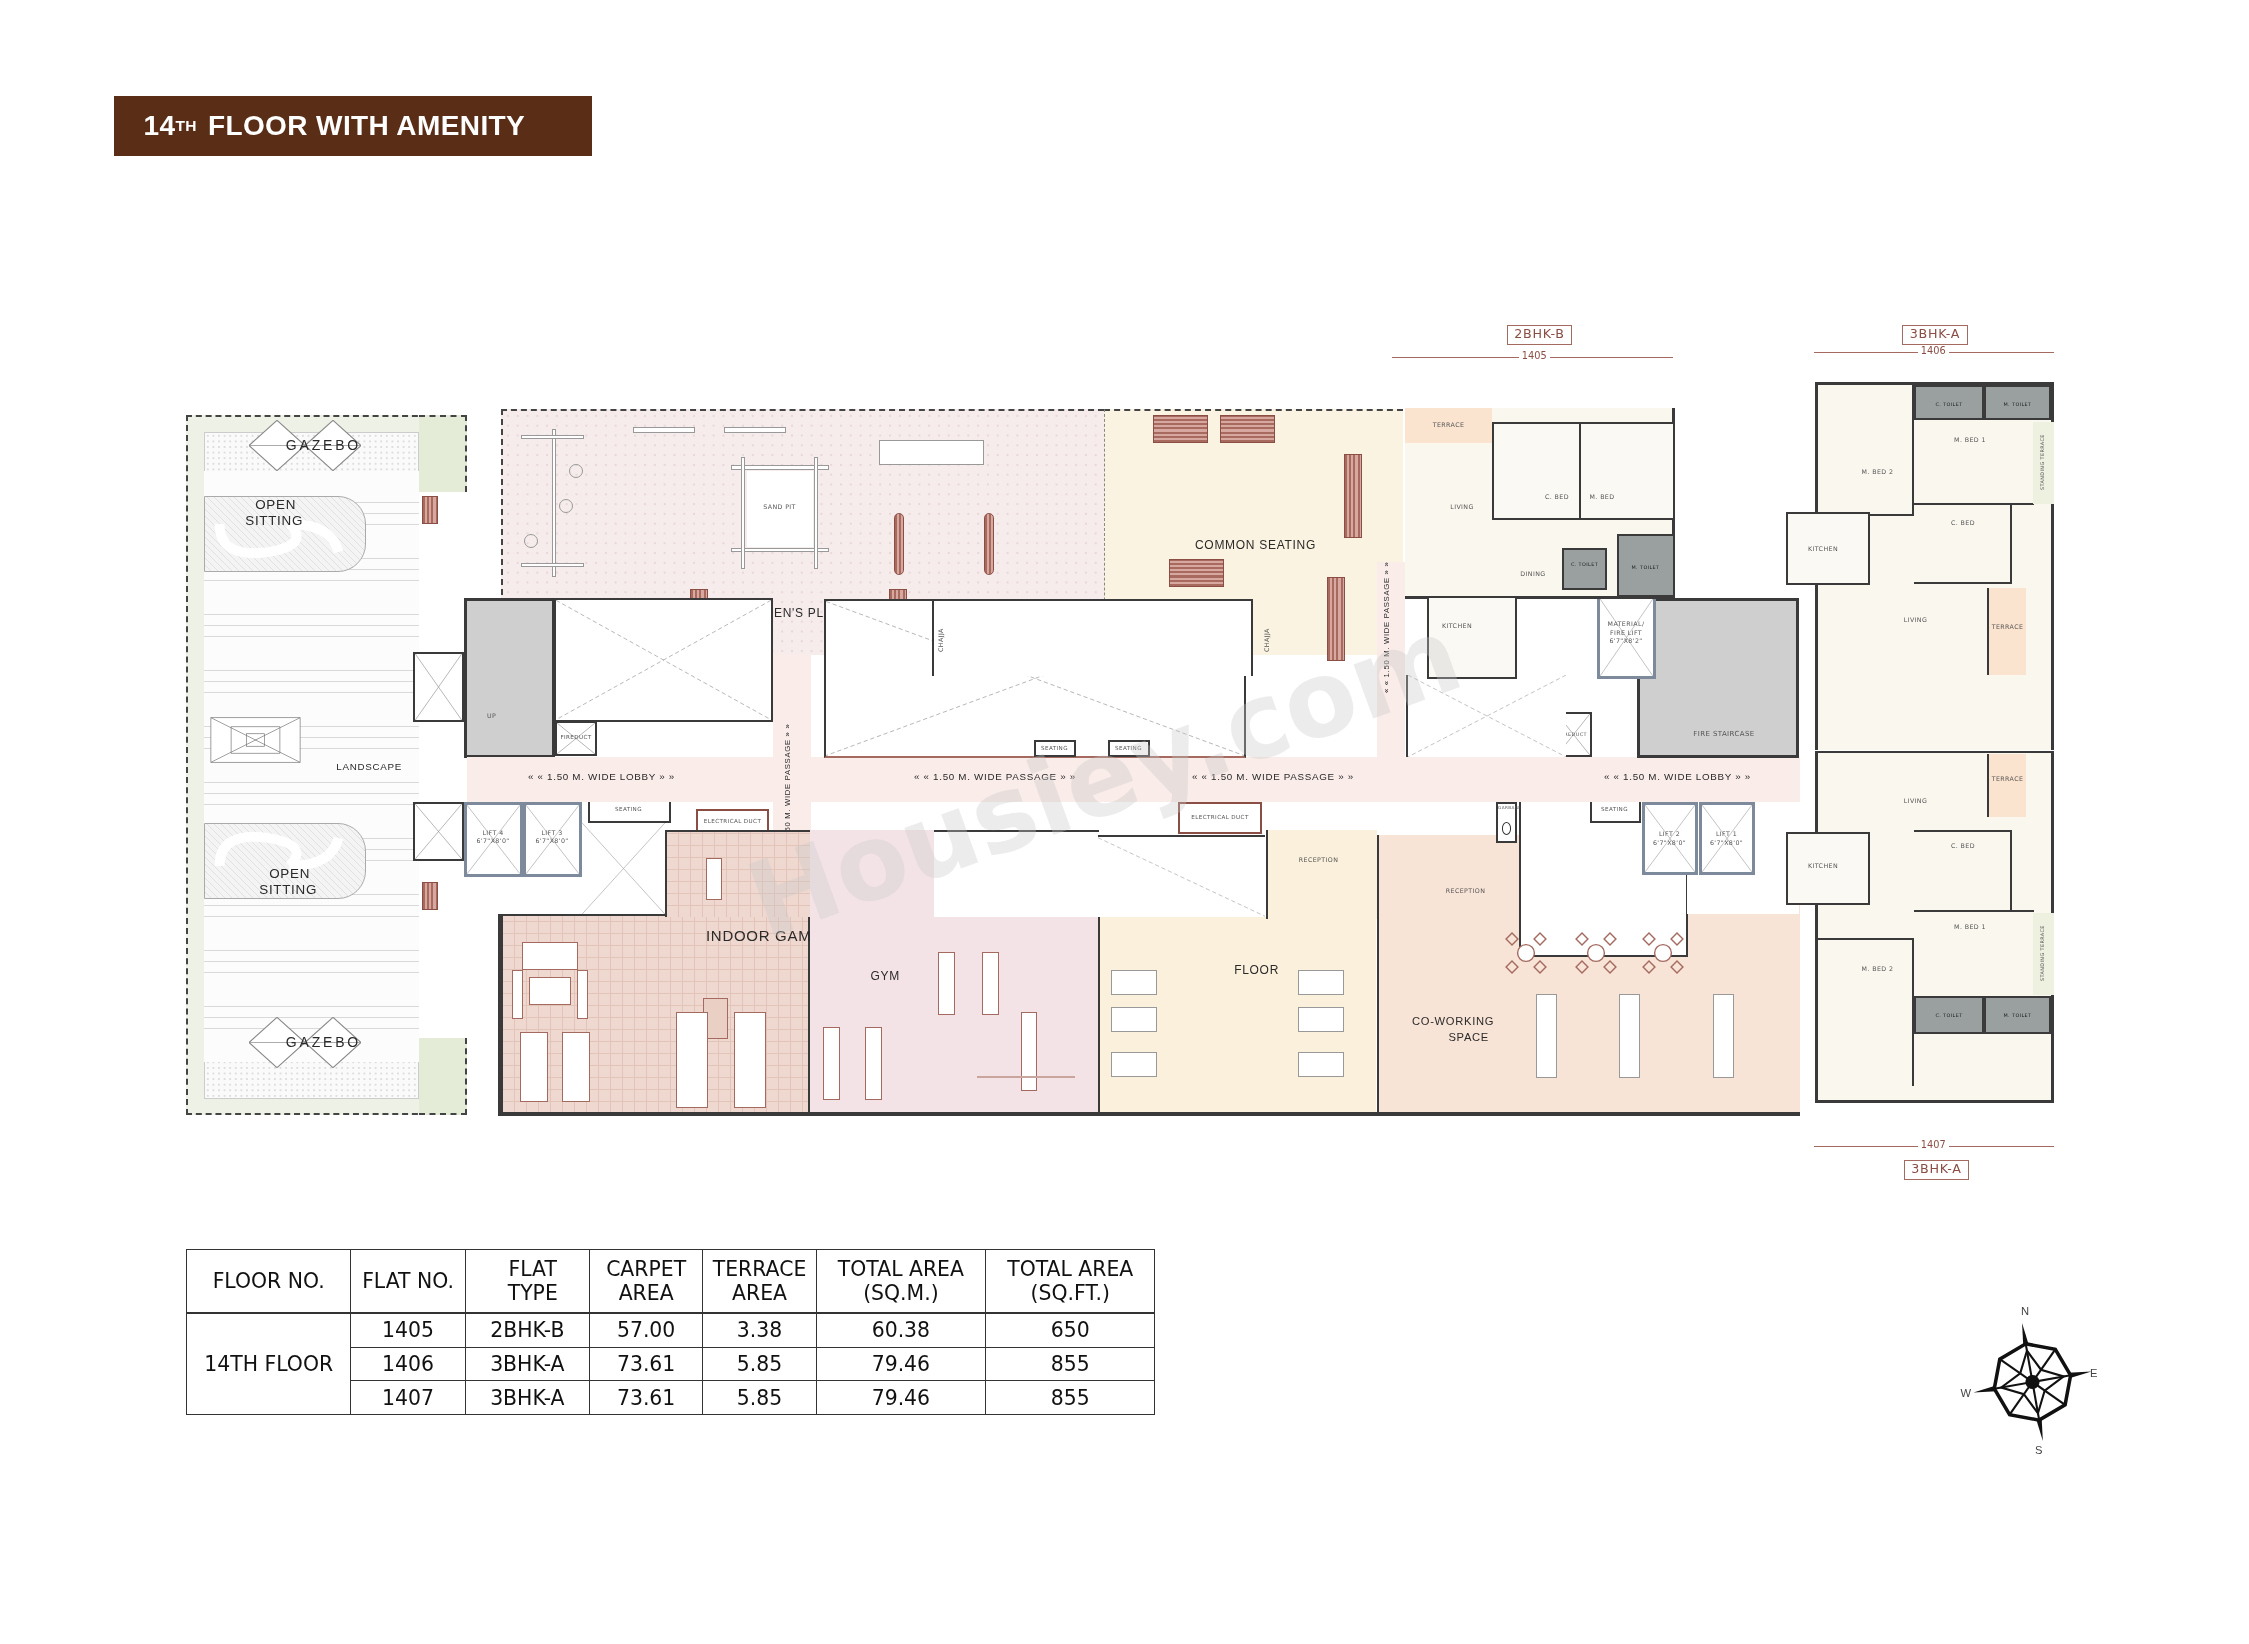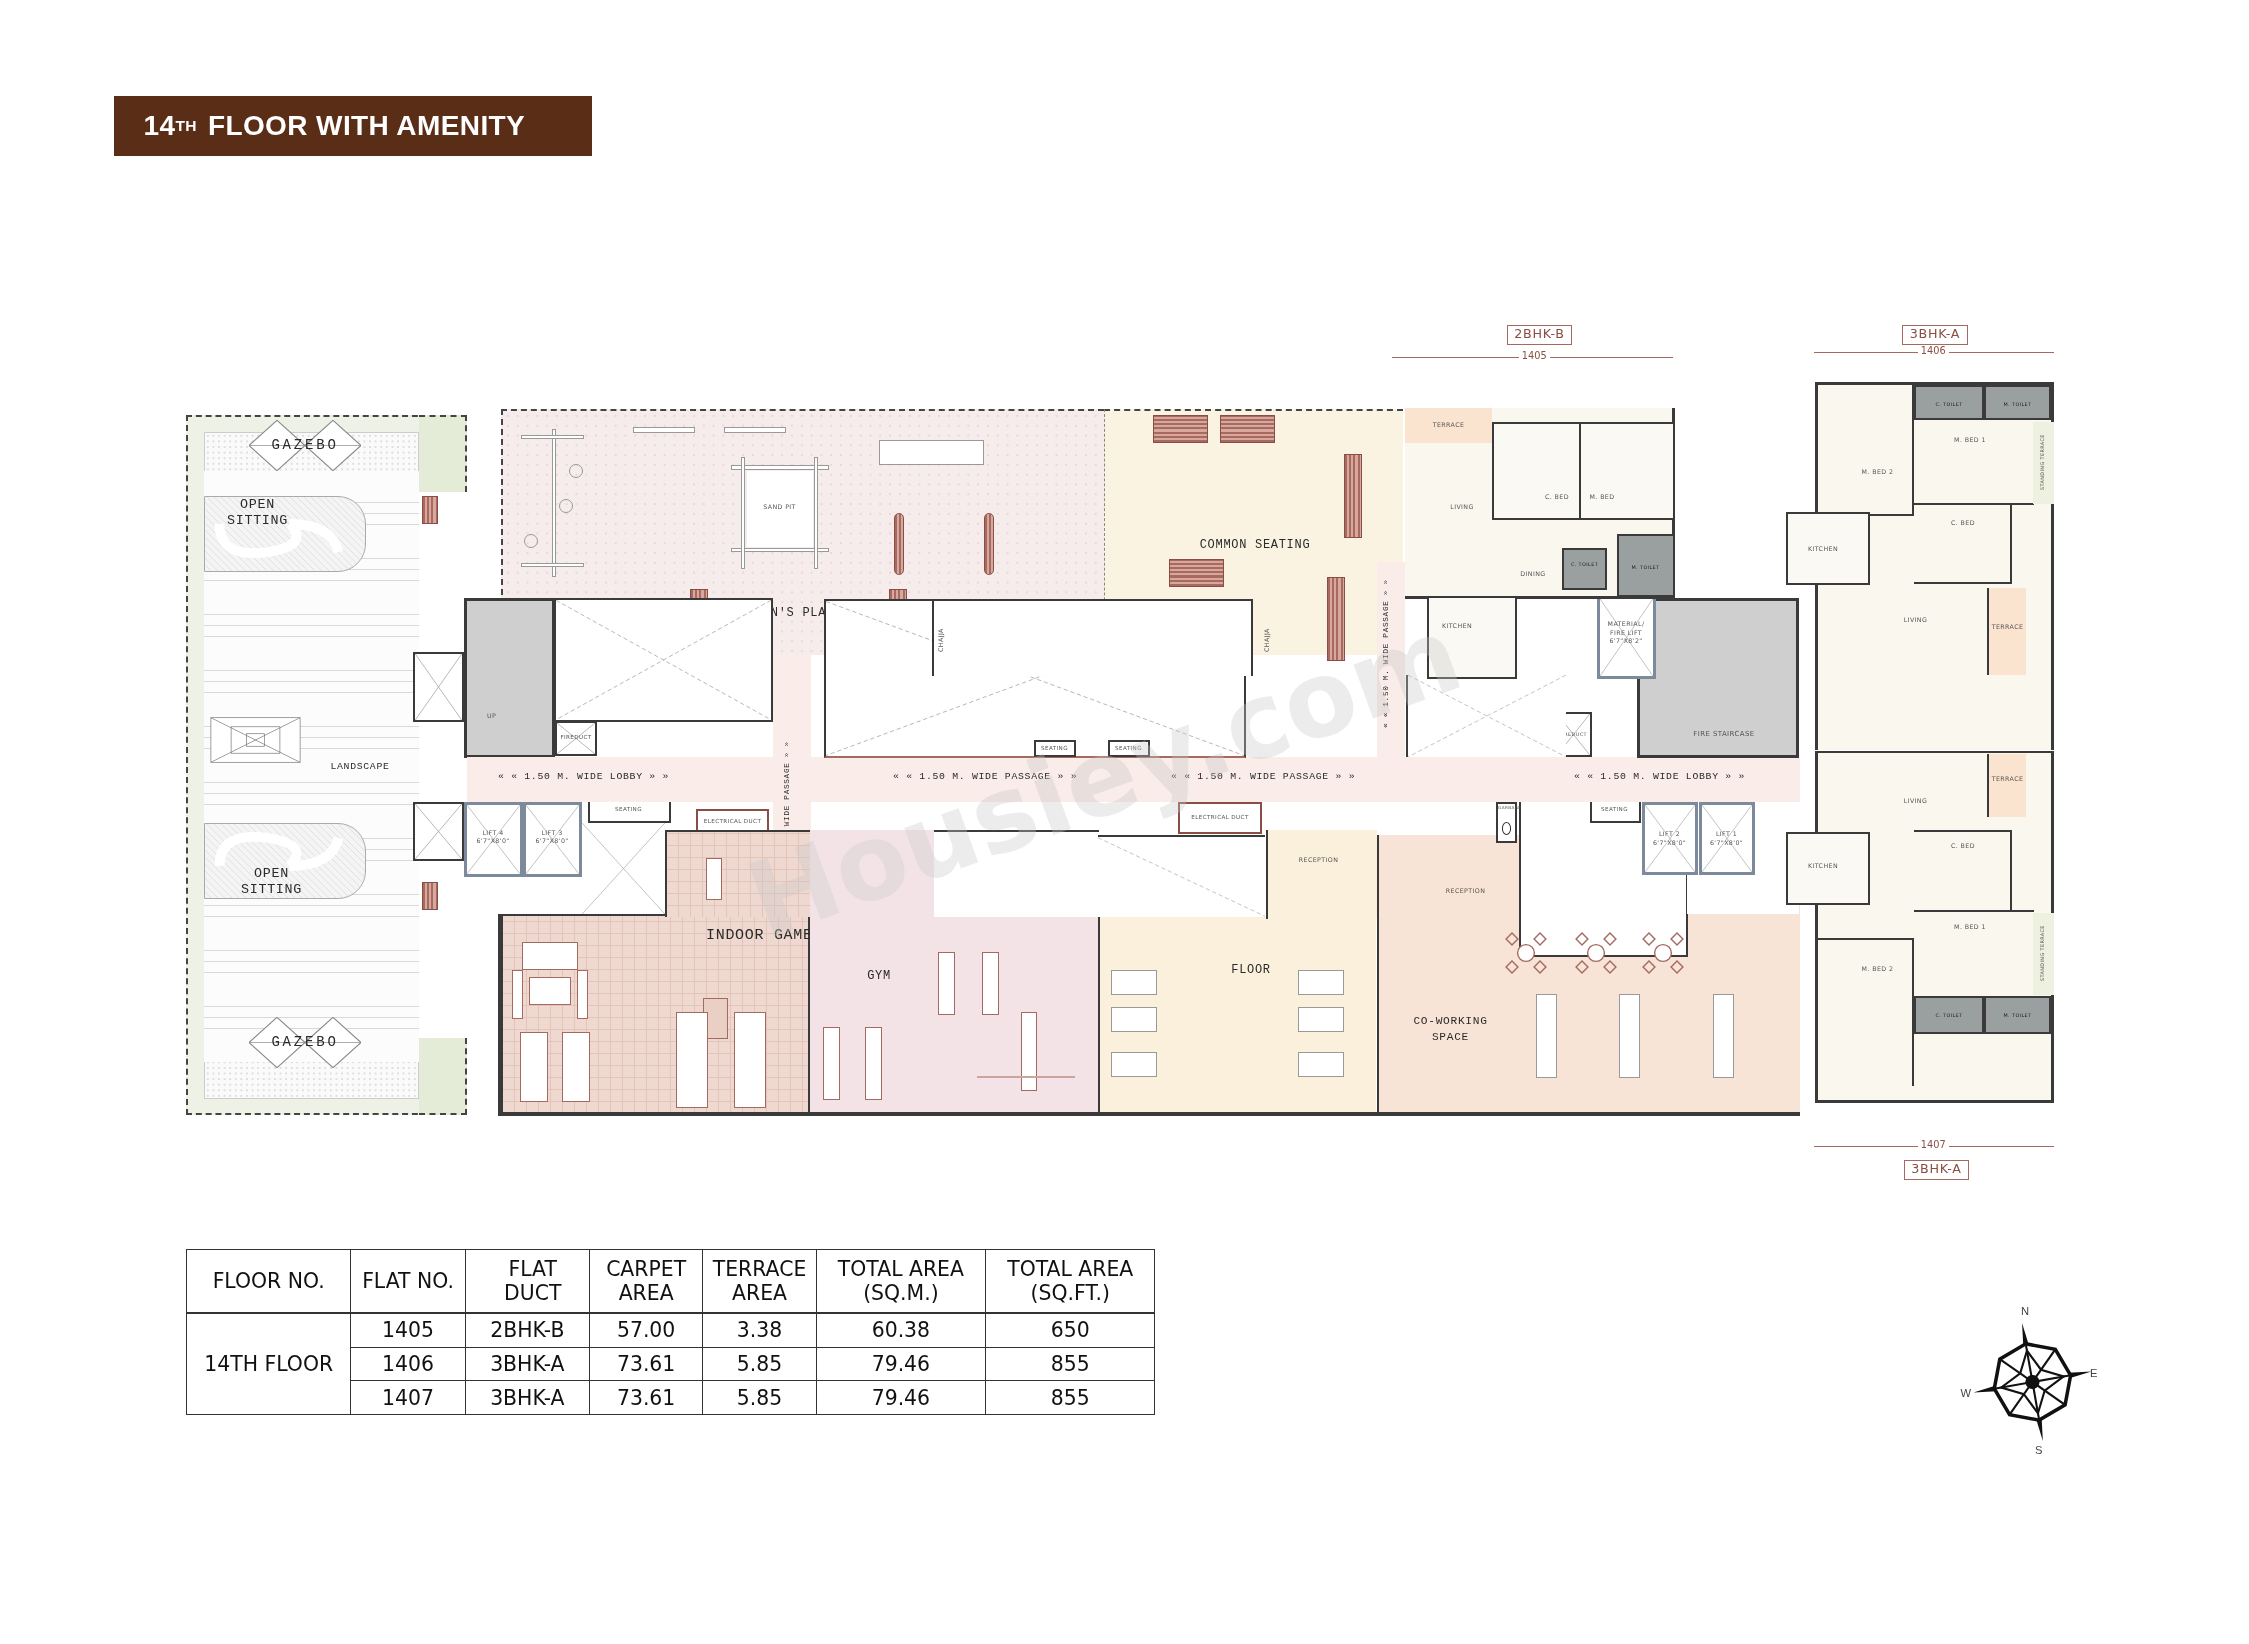--- a/index.html
+++ b/index.html
@@ -1,21 +1,21 @@
 <!DOCTYPE html>
 <html style="font-size:11.2px"><head>
 <meta charset="utf-8">
 <style>
   html,body{margin:0;padding:0;background:#ffffff;}
   body{width:2250px;height:1645px;position:relative;overflow:hidden;font-family:"Liberation Sans","DejaVu Sans",sans-serif;color:#222;}
   .abs{position:absolute;box-sizing:border-box;}
   .title-banner{left:114px;top:96px;width:478px;height:60px;background:#5a2d16;color:#fff;font-weight:bold;font-size:28px;display:flex;align-items:center;padding-left:29.5px;letter-spacing:0.4px;}
   .title-banner sup{font-size:15.5px;margin-right:2.8px;}
   .wall{background:#3a3a3a;}
-  .lbl{font-family:Liberation Mono, monospace;font-size:12px;color:#2a2a2a;letter-spacing:0.7px;text-align:center;white-space:nowrap;}
+  .lbl{font-family:Liberation Sans, sans-serif;font-size:12px;color:#2a2a2a;letter-spacing:0.7px;text-align:right;white-space:nowrap;}
   .lbl-sm{font-family:"DejaVu Sans",sans-serif;font-size:6.3px;color:#555;text-align:center;white-space:nowrap;letter-spacing:0.4px;}
   .vert{writing-mode:vertical-rl;transform:rotate(180deg);}
   .landscape{left:186px;top:415px;width:281px;height:700px;background:#eef2e6;border:2.8px dashed #444;}
   .green-border{background:#d8e4c8;}
   .sitting{background:repeating-linear-gradient(45deg,#f4f4f4 0 4.2px,#e1e1e1 4.2px 4.9px);border:0.7px solid #aaa;border-radius:0 28px 28px 0;}
   .lobby{background:#f9ece9;}
   .play{background:#f6ecec;background-image:radial-gradient(#ead7d7 1.1px,transparent 1.1px);background-size:9.8px 9.8px;}
   .seating{background:#fbf3e2;}
   .indoor{background:#efd8cf;background-image:repeating-linear-gradient(0deg,transparent 0 11.2px,#e3c4b8 11.2px 12px),repeating-linear-gradient(90deg,transparent 0 11.2px,#e3c4b8 11.2px 12px);}
   .gym{background:#f4e3e6;}
@@ -445,21 +445,21 @@
   <thead>
     <tr>
       <th style="width:155px;">
             <div>FLOOR NO.</div>
           </th>
       <th style="width:105px;">
             <div>FLAT NO.</div>
           </th>
       <th style="width:104px;padding-left:15px;">
             <div>FLAT</div>
-            <div>DUCT</div>
+            <div>TYPE</div>
           </th>
       <th style="width:104px;">
             <div>CARPET</div>
             <div>AREA</div>
           </th>
       <th style="width:104px;">
             <div>TERRACE</div>
             <div>AREA</div>
           </th>
       <th style="width:160px;">

